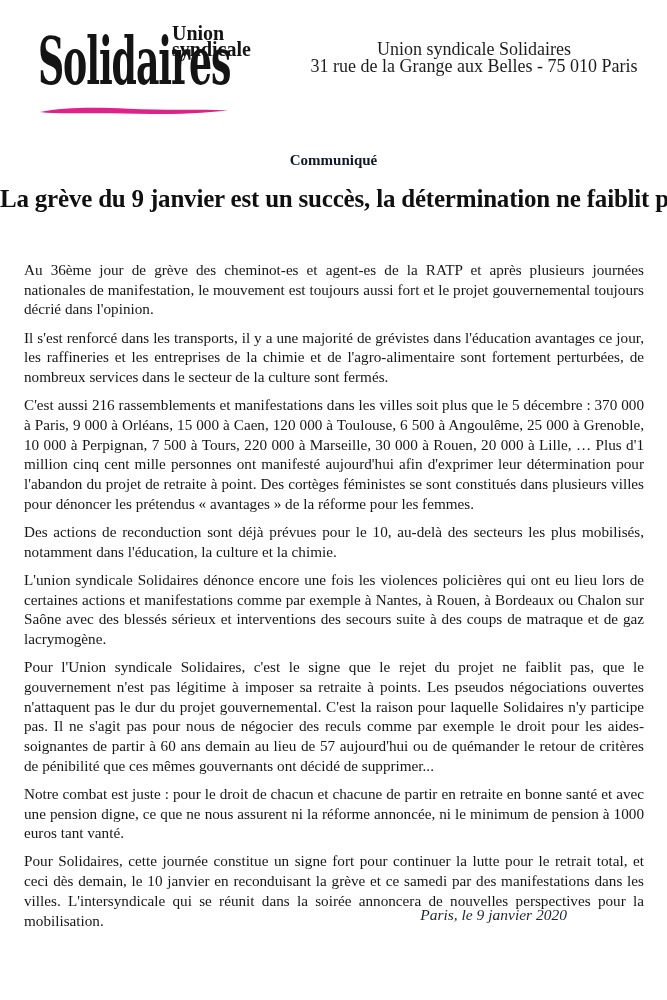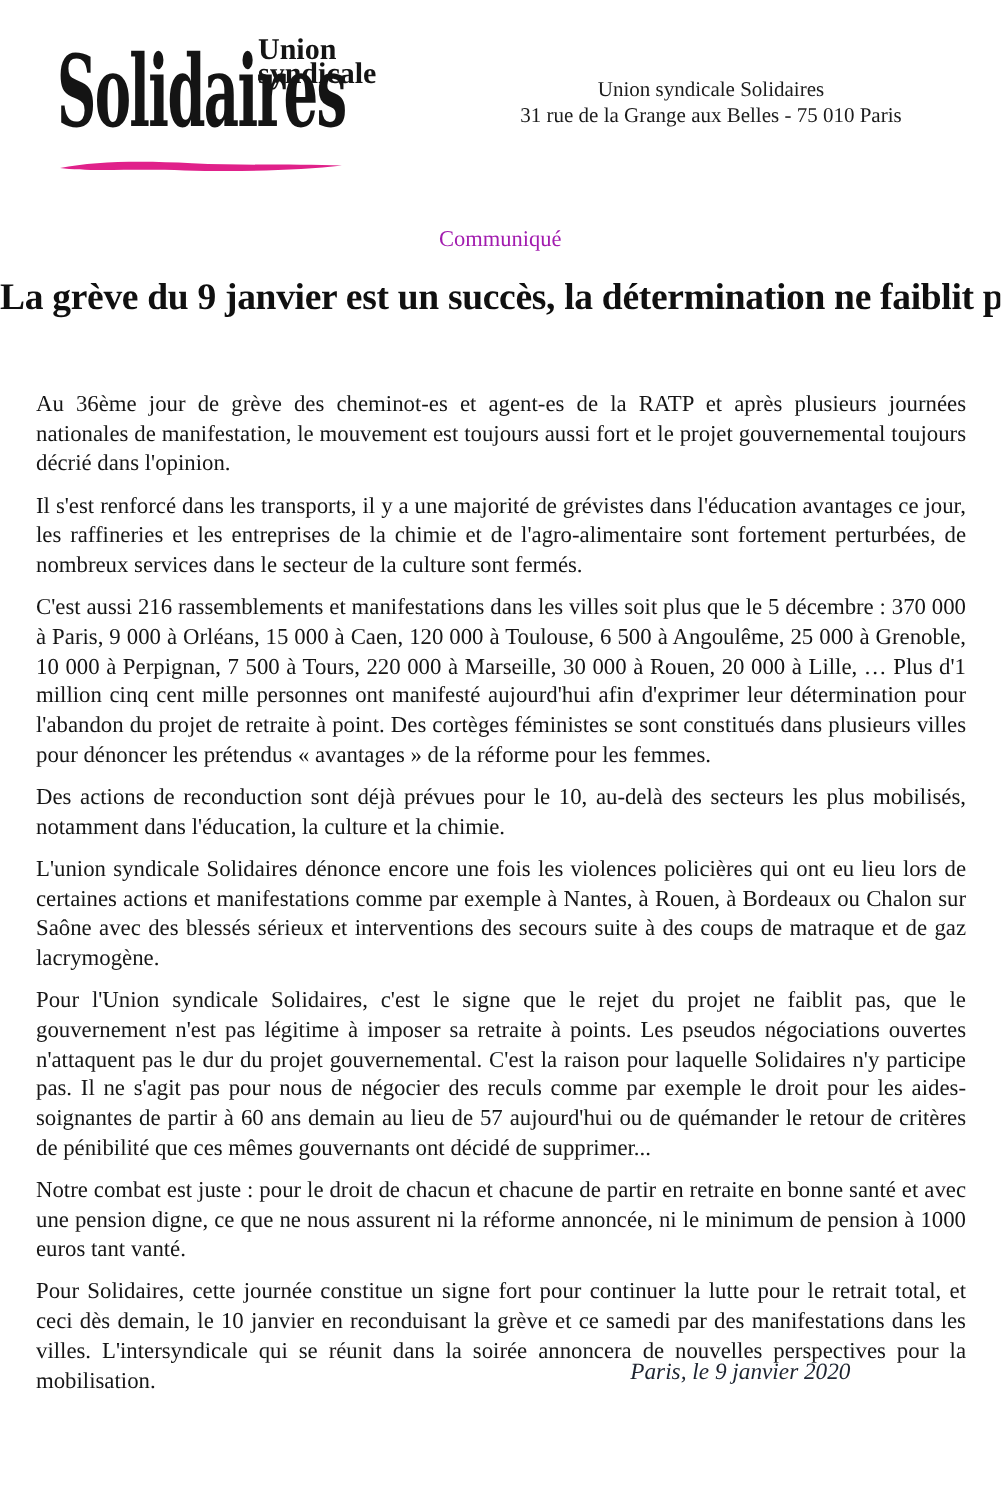--- a/index.html
+++ b/index.html
@@ -53,38 +53,38 @@
   .logo-underline {
     position: absolute;
     left: 0;
     top: 84px;
     width: 192px;
     height: 13px;
   }
   .org-address {
     position: absolute;
     left: 306px;
-    top: 53px;
+    top: 41px;
     width: 336px;
     text-align: center;
-    font-size: 14px;
+    font-size: 18px;
     line-height: 16.5px;
     color: #1c1c1c;
   }
 
   
   .kicker {
     position: absolute;
     left: 24px;
     right: 24px;
     top: 152px;
     text-align: center;
-    font-weight: 400;
+    font-weight: 700;
     font-size: 15px;
-    color: #a21caf;
+    color: #0f172a;
   }
   .doc-title {
     position: absolute;
     left: 0;
     right: 0;
     top: 185px;
     text-align: center;
     font-weight: 700;
     font-size: 25px;
     letter-spacing: -0.2px;

